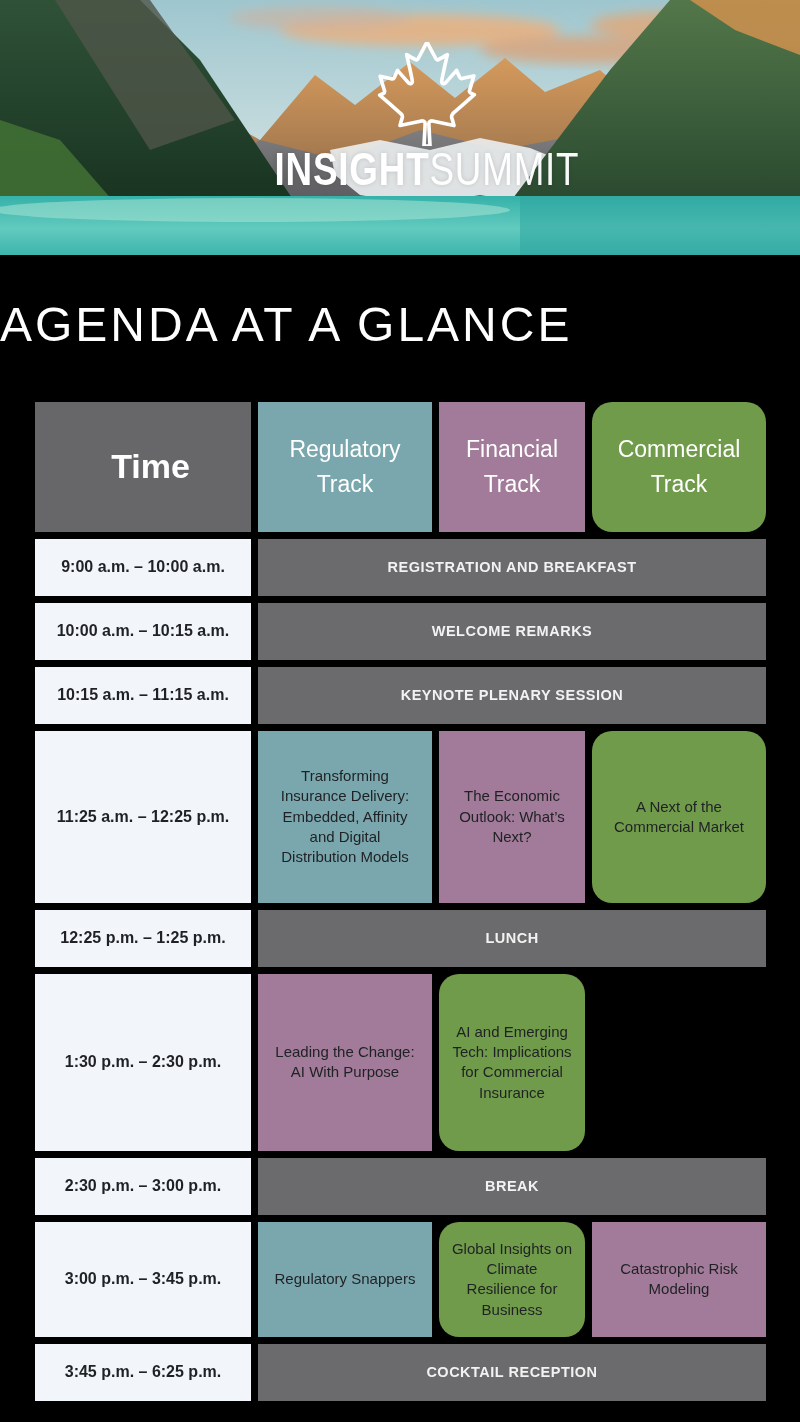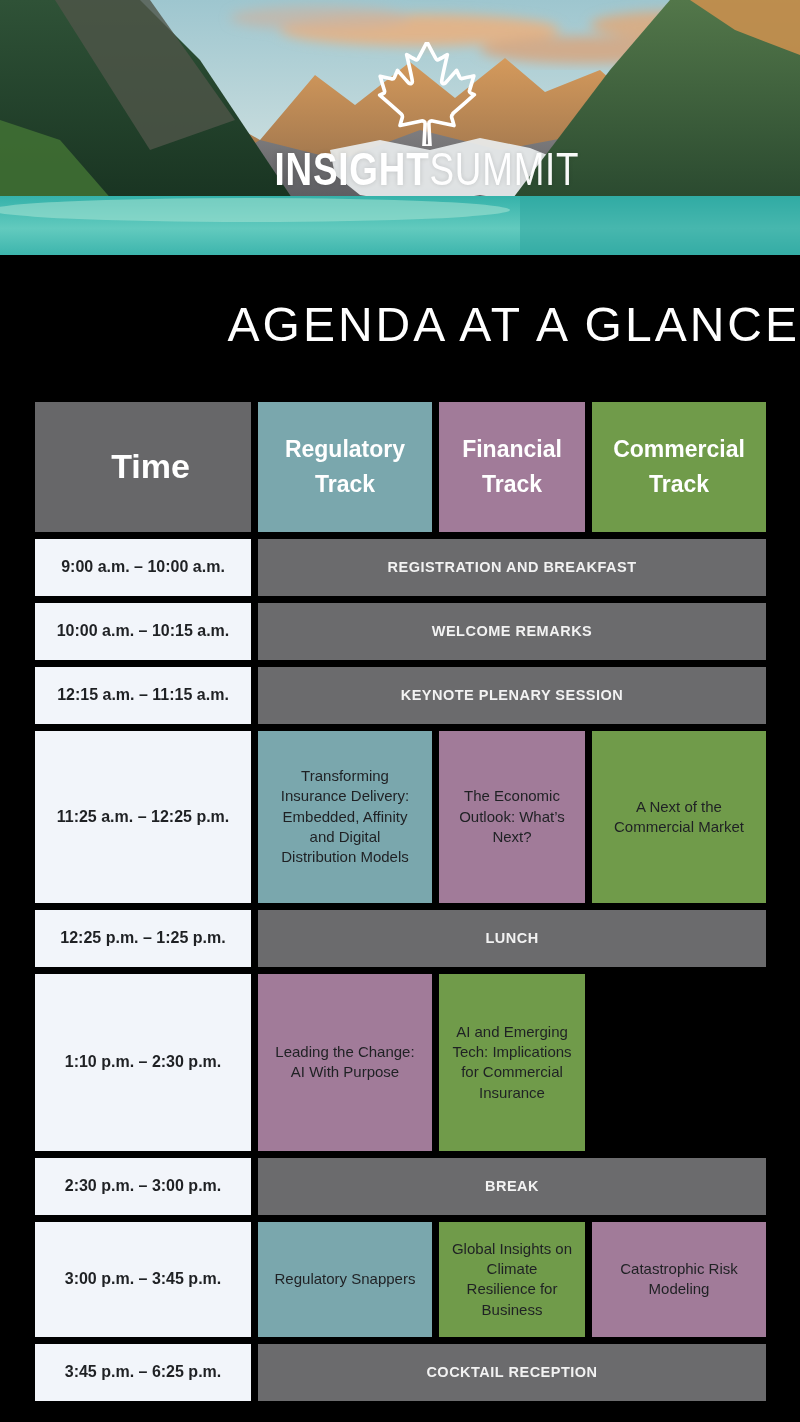--- a/index.html
+++ b/index.html
@@ -16,21 +16,21 @@
   .leaf-wrap{display:inline-block;line-height:0;}
   .brand{
     margin-top:-4px;color:#fff;font-size:46px;line-height:1;
     letter-spacing:1px;transform:scaleX(.8);transform-origin:center top;
     white-space:nowrap;text-shadow:0 0 6px rgba(0,0,0,.15);
   }
   .brand .bold{font-weight:700;}
   .brand .light{font-weight:400;opacity:.97;}
   
   .page-title{
-    margin-top:44px;text-align:right;color:#fff;
+    margin-top:44px;text-align:left;color:#fff;
     font-size:48px;font-weight:400;letter-spacing:3px;line-height:1.1;
   }
   
   .agenda{width:731px;margin:50px 0 0 35px;}
   .row{
     display:grid;
     grid-template-columns:216px 174px 146px 174px;
     column-gap:7px;margin-bottom:7px;
   }
   .cell{
@@ -39,24 +39,24 @@
   }
   .h-head{height:130px;padding-left:15px;}
   .h-sm{height:57px;}
   .h-lg1{height:172px;}
   .h-lg2{height:177px;}
   .h-md{height:115px;}
   .gray-head{background:var(--header-gray,#676769);}
   .band{background:var(--band-gray,#6b6b6d);grid-column:2/5;}
   .teal{background:var(--teal,#7aa7ad);}
   .mauve{background:var(--mauve,#a17b99);}
-  .green{background:var(--green,#709b4a);}
+  .green{background:var(--green,#709b4a);border-radius:20px;}
   .timecell{background:var(--time-bg,#f2f5fa);}
   .time-head-label{color:#fff;font-size:34px;font-weight:700;}
-  .track-head-label{color:#fff;font-size:23px;font-weight:700;line-height:1.5;padding:13px 8px;}
+  .track-head-label{color:#fff;font-size:23px;font-weight:400;line-height:1.5;padding:13px 8px;}
   .time-label{color:var(--dark-text,#1f2124);font-size:16px;font-weight:700;padding:12px 6px;}
   .band-label{color:#f2f2f2;font-size:14.5px;font-weight:700;letter-spacing:.5px;padding:0 10px;}
   .session-label{color:var(--dark-text,#1f2124);font-size:15px;font-weight:400;line-height:1.35;padding:6px 12px;}
 </style>
 </head>
 <body>
 
 <div class="hero">
   <svg class="scene" viewBox="0 0 800 255" preserveAspectRatio="none">
     <defs>
@@ -144,38 +144,38 @@
     <div class="cell timecell h-sm time-label">9:00 a.m. – 10:00 a.m.</div>
     <div class="cell band h-sm band-label">REGISTRATION AND BREAKFAST</div>
   </div>
 
   <div class="row">
     <div class="cell timecell h-sm time-label">10:00 a.m. – 10:15 a.m.</div>
     <div class="cell band h-sm band-label">WELCOME REMARKS</div>
   </div>
 
   <div class="row">
-    <div class="cell timecell h-sm time-label">12:15 a.m. – 11:15 a.m.</div>
+    <div class="cell timecell h-sm time-label">10:15 a.m. – 11:15 a.m.</div>
     <div class="cell band h-sm band-label">KEYNOTE PLENARY SESSION</div>
   </div>
 
   <div class="row">
     <div class="cell timecell h-lg1 time-label">11:25 a.m. – 12:25 p.m.</div>
     <div class="cell teal h-lg1 session-label">Transforming Insurance Delivery: Embedded, Affinity and Digital Distribution Models</div>
     <div class="cell mauve h-lg1 session-label">The Economic Outlook: What’s Next?</div>
     <div class="cell green h-lg1 session-label">A Next of the Commercial Market</div>
   </div>
 
   <div class="row">
     <div class="cell timecell h-sm time-label">12:25 p.m. – 1:25 p.m.</div>
     <div class="cell band h-sm band-label">LUNCH</div>
   </div>
 
   <div class="row">
-    <div class="cell timecell h-lg2 time-label">1:10 p.m. – 2:30 p.m.</div>
+    <div class="cell timecell h-lg2 time-label">1:30 p.m. – 2:30 p.m.</div>
     <div class="cell mauve h-lg2 session-label">Leading the Change: AI With Purpose</div>
     <div class="cell green h-lg2 session-label">AI and Emerging Tech: Implications for Commercial Insurance</div>
   </div>
 
   <div class="row">
     <div class="cell timecell h-sm time-label">2:30 p.m. – 3:00 p.m.</div>
     <div class="cell band h-sm band-label">BREAK</div>
   </div>
 
   <div class="row">

